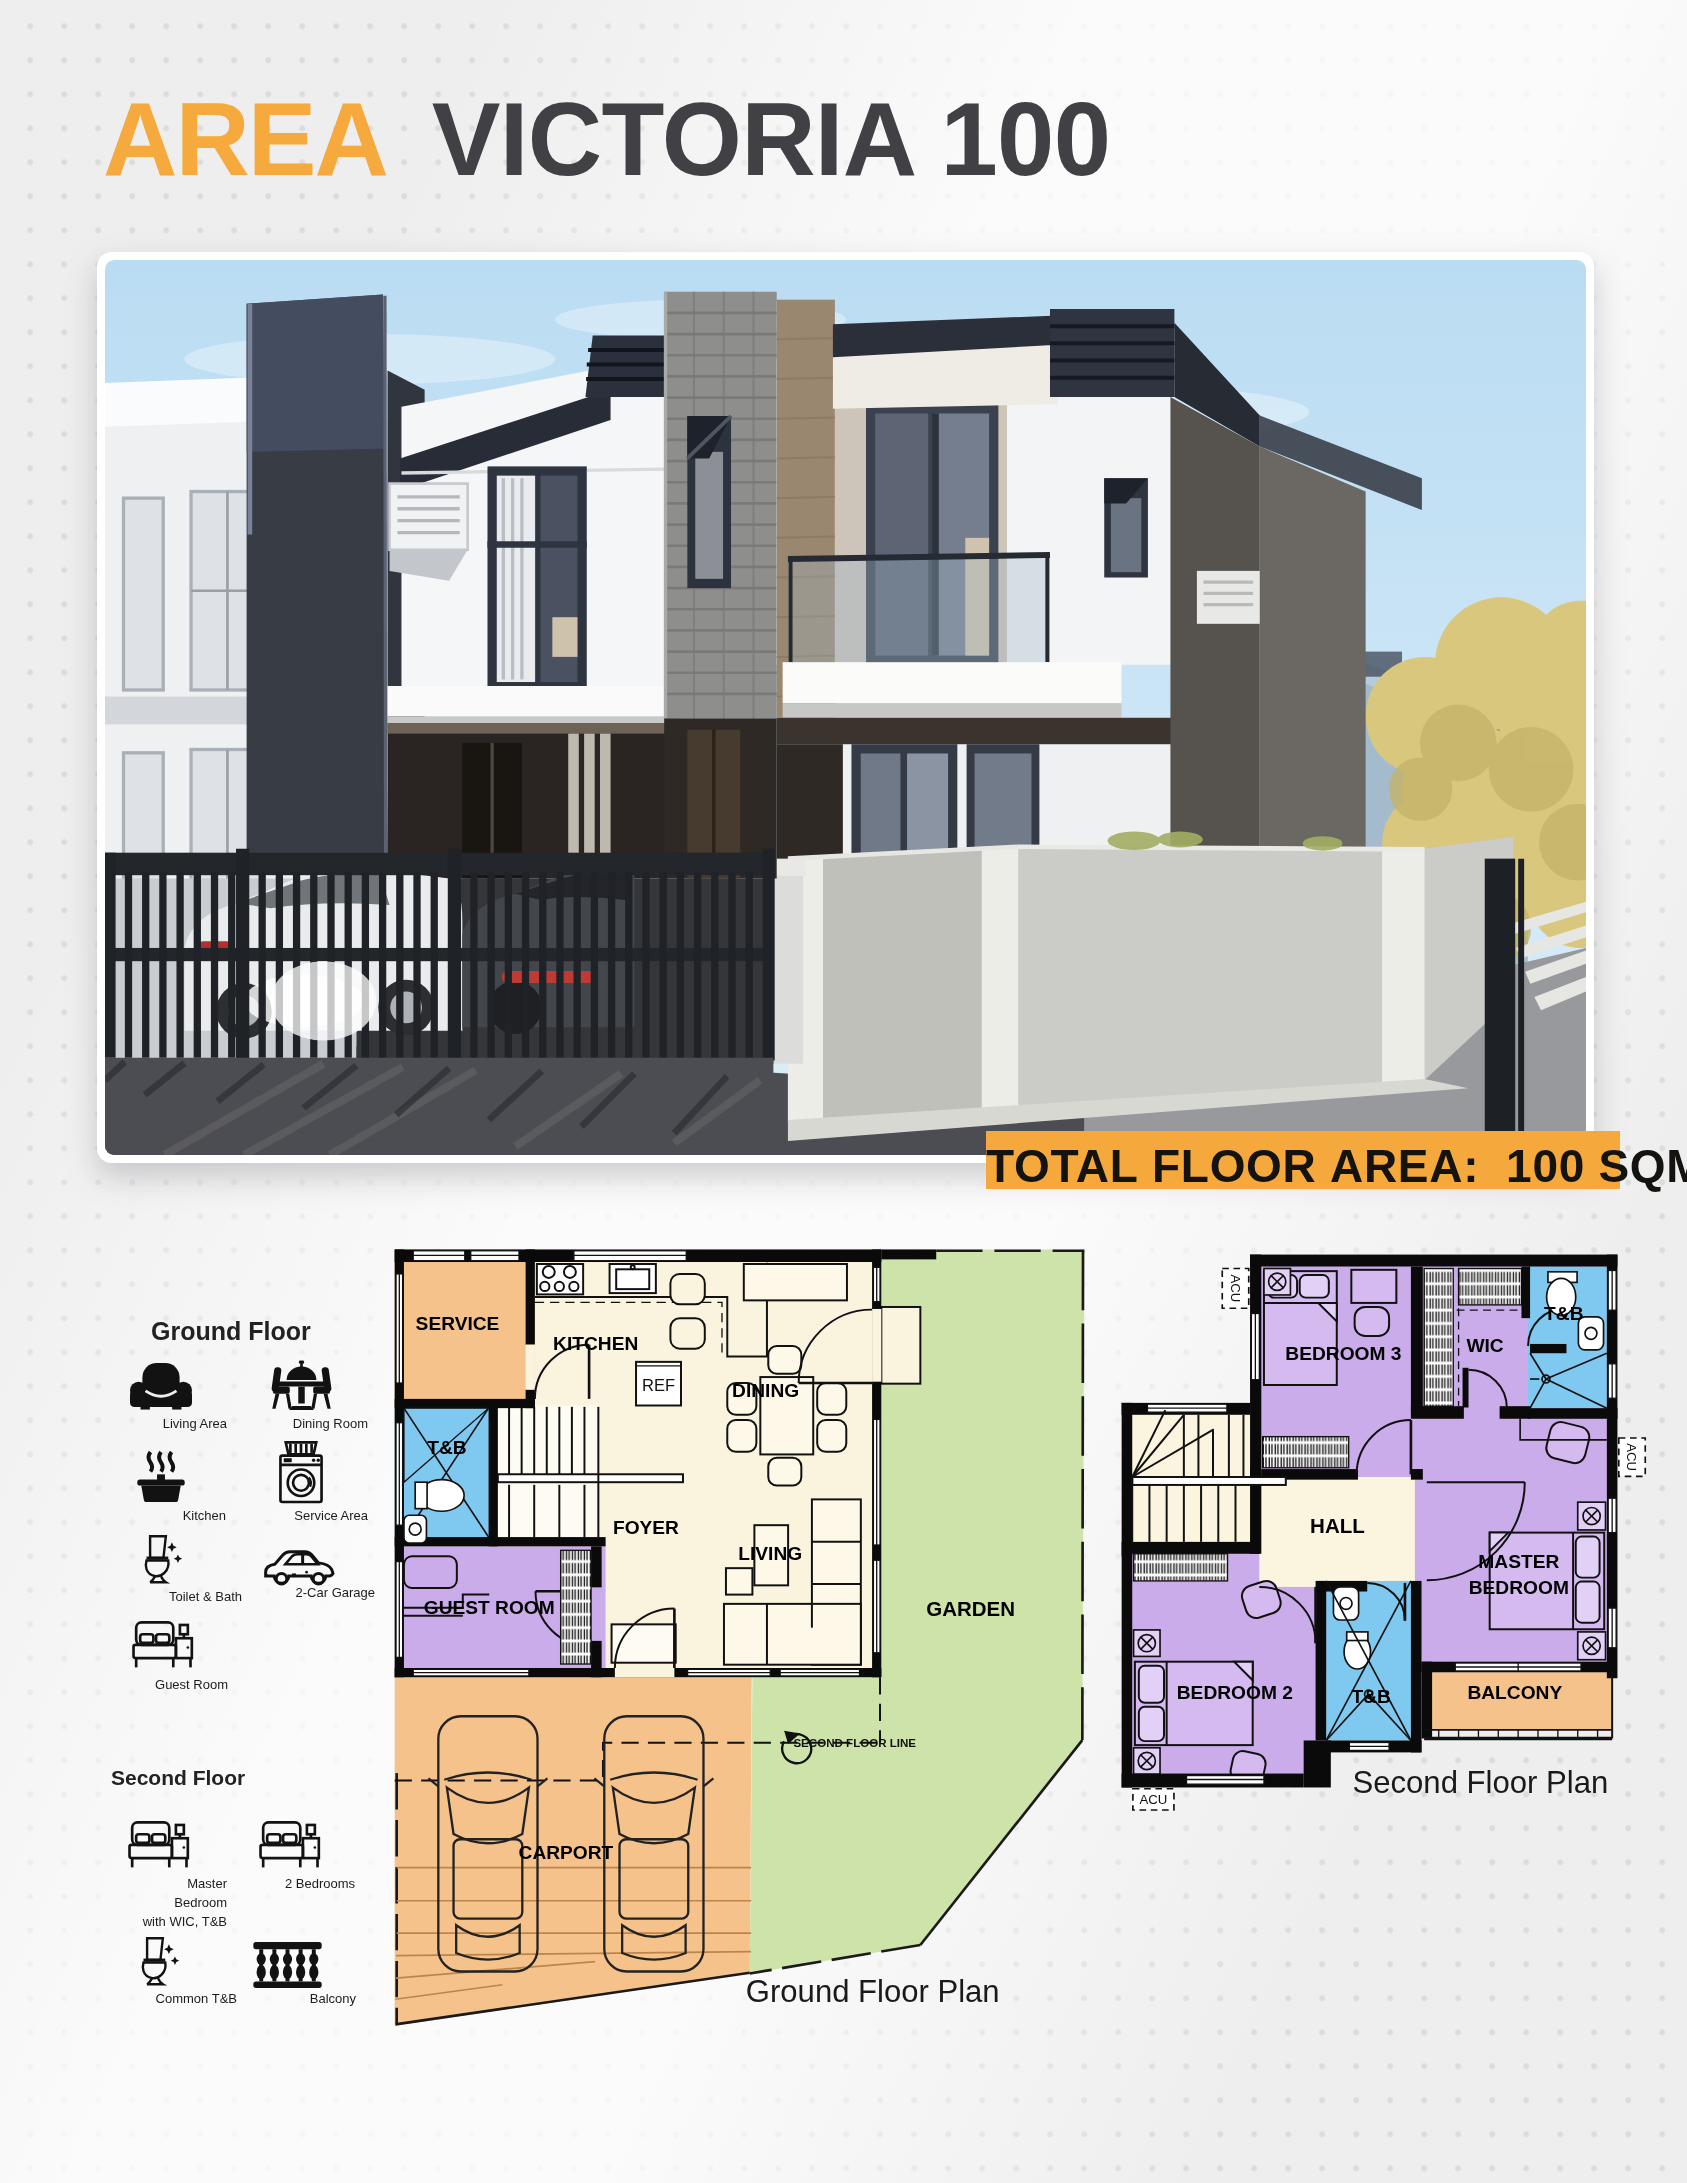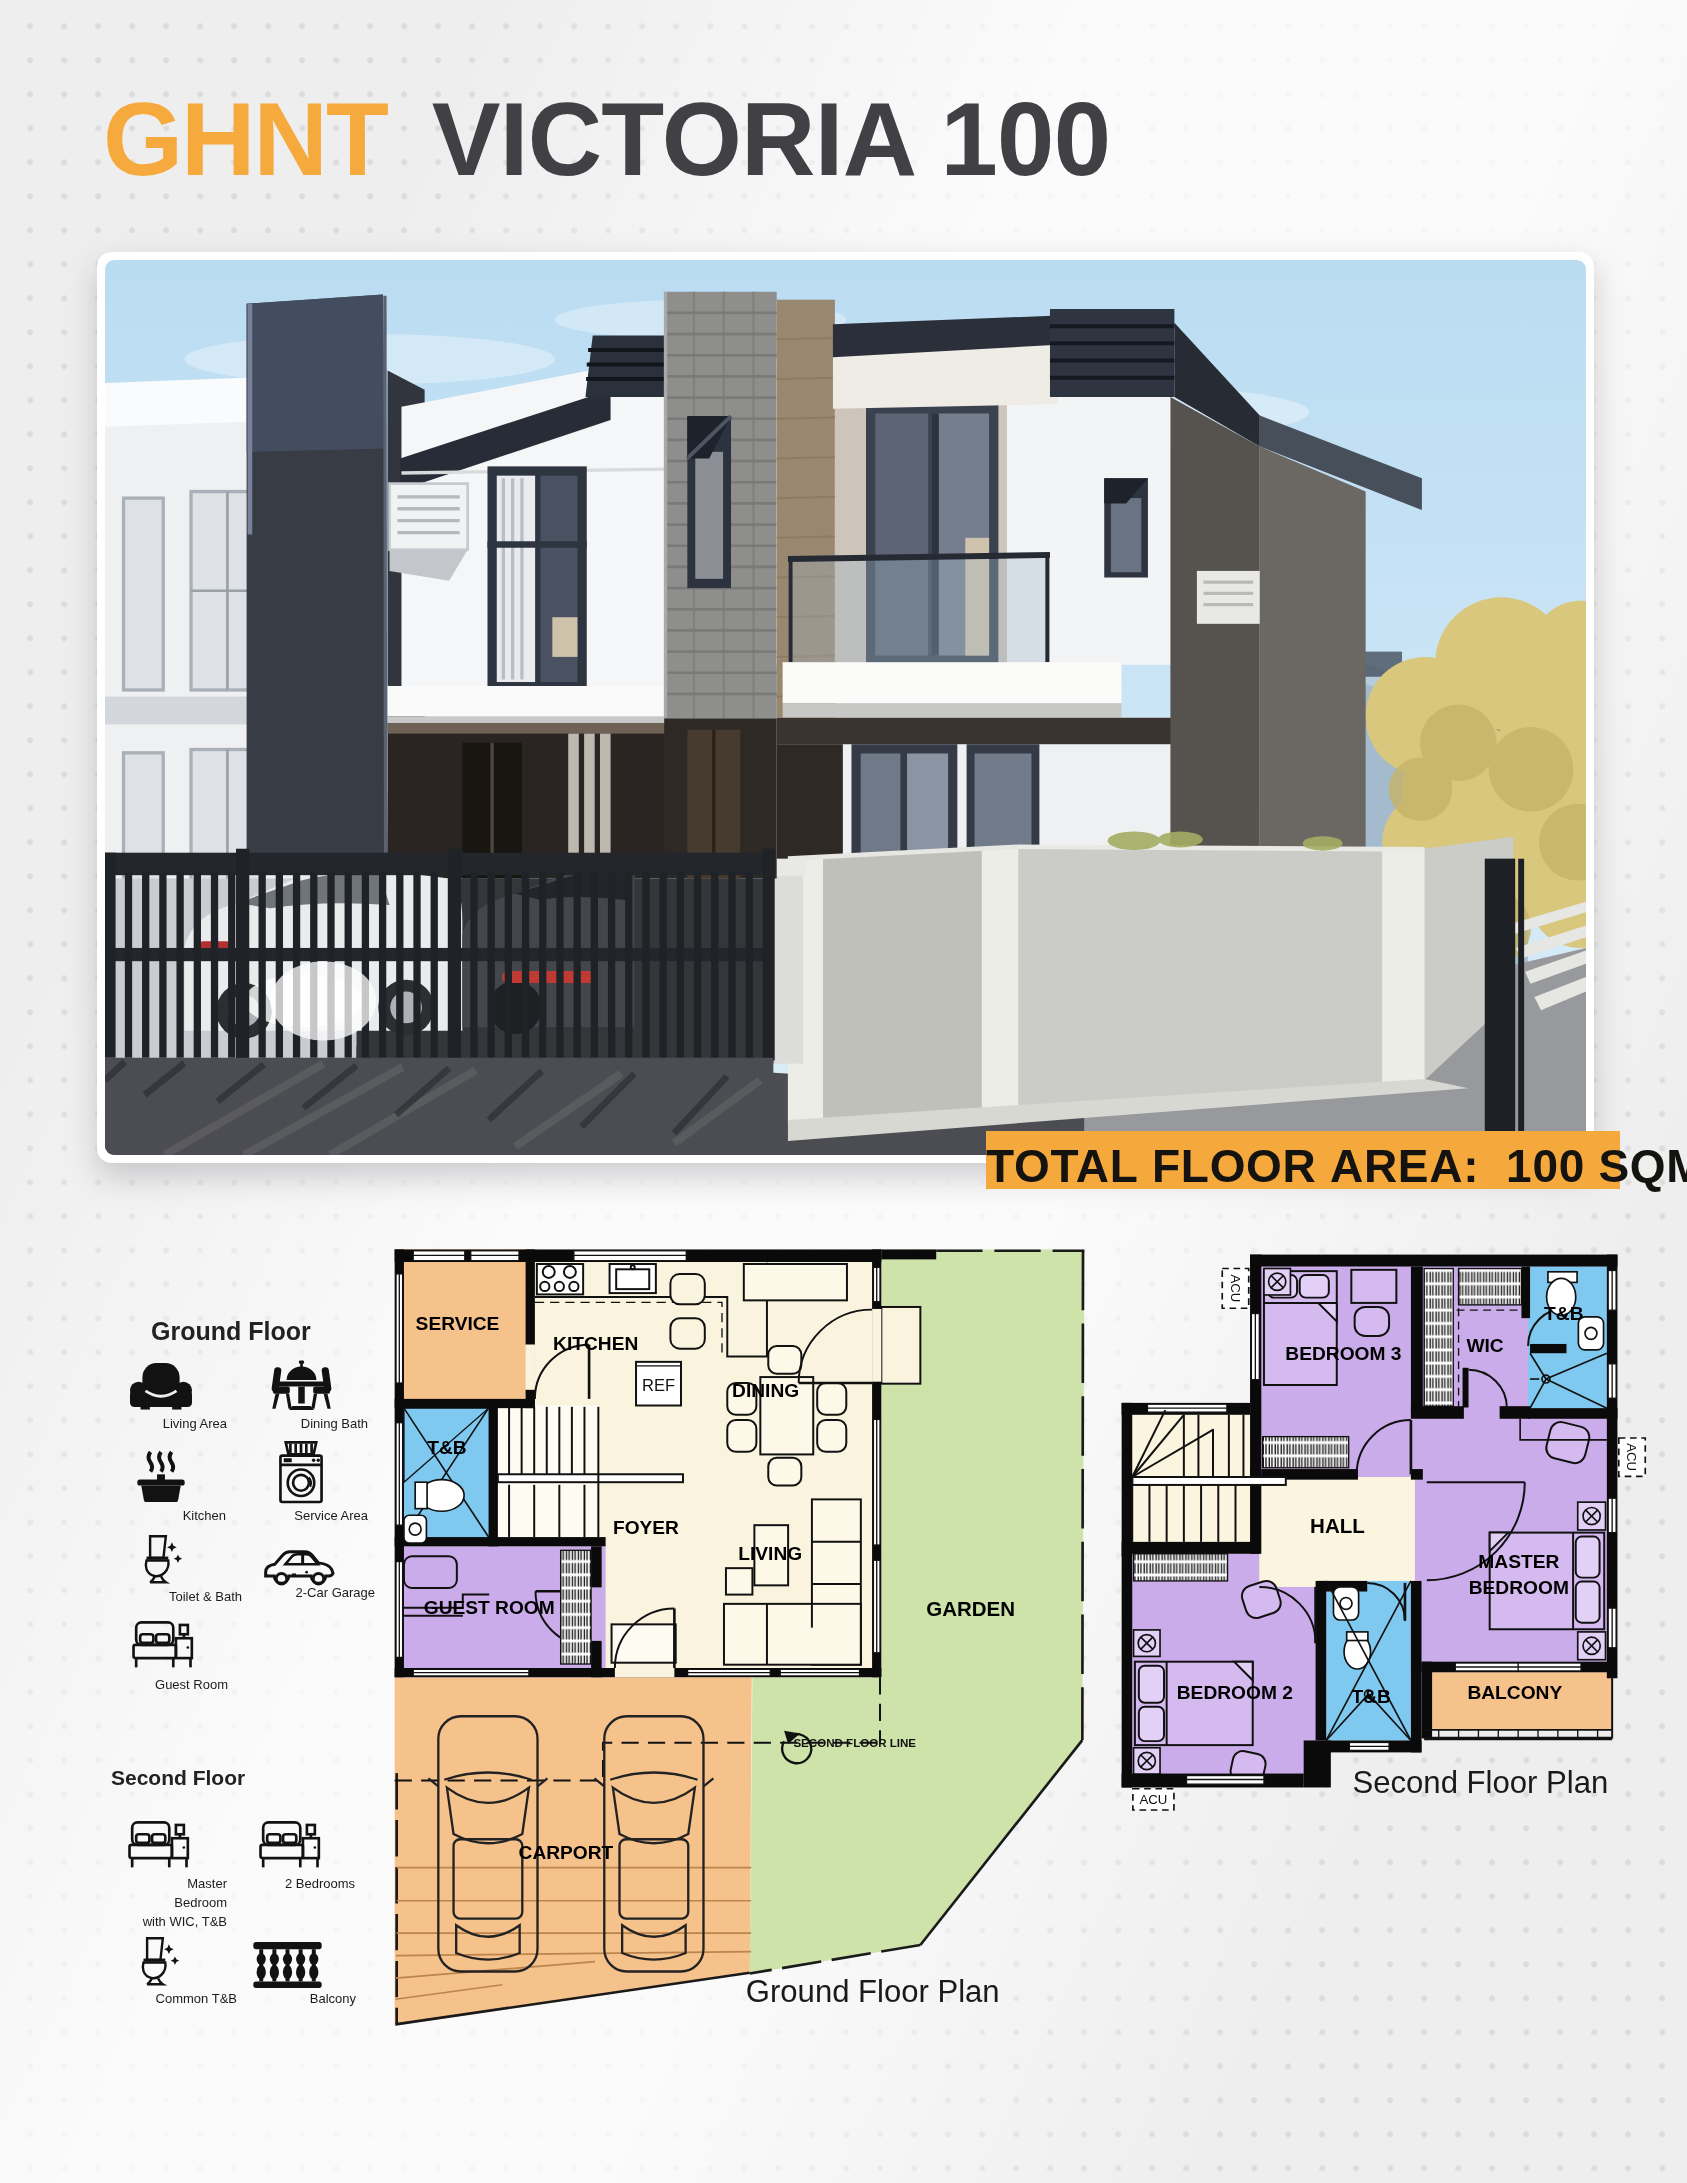--- a/index.html
+++ b/index.html
@@ -12,21 +12,21 @@
 <body>
 
 <div class="abs" id="dots" style="left:0;top:0;width:1687px;height:2183px;
   background-image:radial-gradient(circle, #dcdcdc 2.6px, rgba(0,0,0,0) 3.3px);
   background-size:34px 34px;background-position:13.2px 9.3px;"></div>
 
 <div class="abs" style="left:0;top:0;width:1687px;height:2183px;
   background:linear-gradient(115deg, rgba(255,255,255,0) 18%, rgba(255,255,255,0.75) 40%, rgba(255,255,255,0.75) 60%, rgba(255,255,255,0) 82%);"></div>
 
 <div class="abs" style="left:103px;top:81px;font-size:103px;font-weight:bold;letter-spacing:-2px;white-space:nowrap;">
-  <span style="color:#f6a93c;">GHNT</span><span style="color:#414145;margin-left:17px;letter-spacing:-0.7px;"> VICTORIA 100</span>
+  <span style="color:#f6a93c;">AREA</span><span style="color:#414145;margin-left:17px;letter-spacing:-0.7px;"> VICTORIA 100</span>
 </div>
 
 <div class="abs" style="left:97px;top:252px;width:1497px;height:911px;background:#ffffff;border-radius:14.6px;box-shadow:0 13.2px 30px rgba(120,120,130,0.35);">
   <svg class="abs" style="left:8px;top:8px;border-radius:9.3px;" width="1481" height="895" viewBox="0 0 2238 1353" preserveAspectRatio="none">
 
     <defs>
       <linearGradient id="sky" x1="0" y1="0" x2="0" y2="1">
         <stop offset="0" stop-color="#badcf2"></stop>
         <stop offset="1" stop-color="#dceef9"></stop>
       </linearGradient>
@@ -1015,21 +1015,21 @@
       <path d="M26,55 l4,23 h5 l-4,-23 z"></path>
     </g>
     <g transform="translate(100,0) scale(-1,1)">
       <rect x="6" y="14" width="11" height="38" rx="5" transform="rotate(8 11 33)"></rect>
       <rect x="6" y="44" width="26" height="11" rx="3"></rect>
       <path d="M10,55 l-5,23 h5 l6,-23 z"></path>
       <path d="M26,55 l4,23 h5 l-4,-23 z"></path>
     </g>
   </g>
 </svg>
-<div class="lgl" style="left:236px;top:1414px;width:132px;">Dining Bath</div>
+<div class="lgl" style="left:236px;top:1414px;width:132px;">Dining Room</div>
 
 <svg class="abs" style="left:137px;top:1448px;" width="48" height="54" viewBox="0 0 72 82">
   <g fill="#121212">
     <path d="M20,6 q-6,8 0,16 q5,7 0,14" stroke="#121212" stroke-width="6" fill="none"></path>
     <path d="M36,6 q-6,8 0,16 q5,7 0,14" stroke="#121212" stroke-width="6" fill="none"></path>
     <path d="M52,6 q-6,8 0,16 q5,7 0,14" stroke="#121212" stroke-width="6" fill="none"></path>
     <rect x="30" y="40" width="12" height="10"></rect>
     <rect x="0" y="48" width="72" height="9" rx="4"></rect>
     <path d="M6,57 h60 l-4,22 q-1,4 -6,4 h-40 q-5,0 -6,-4 z"></path>
   </g>

